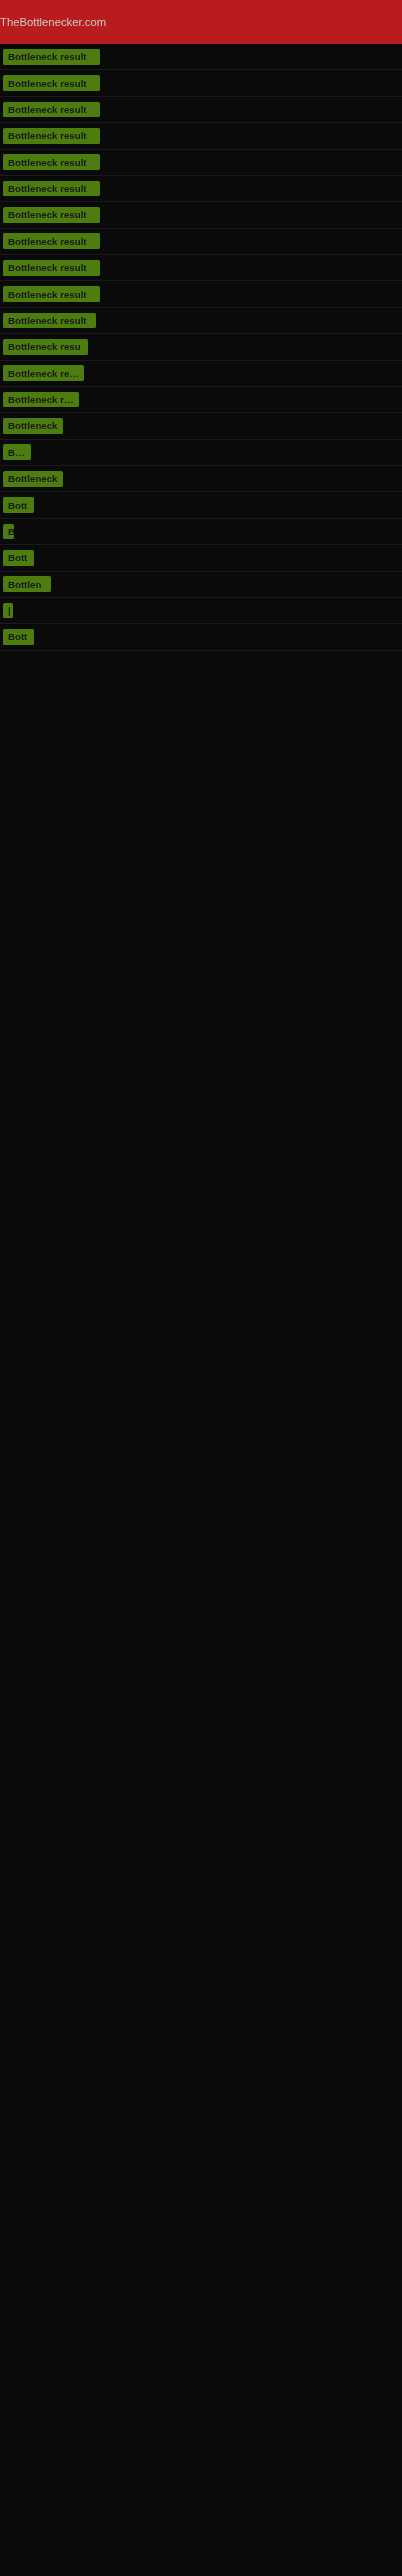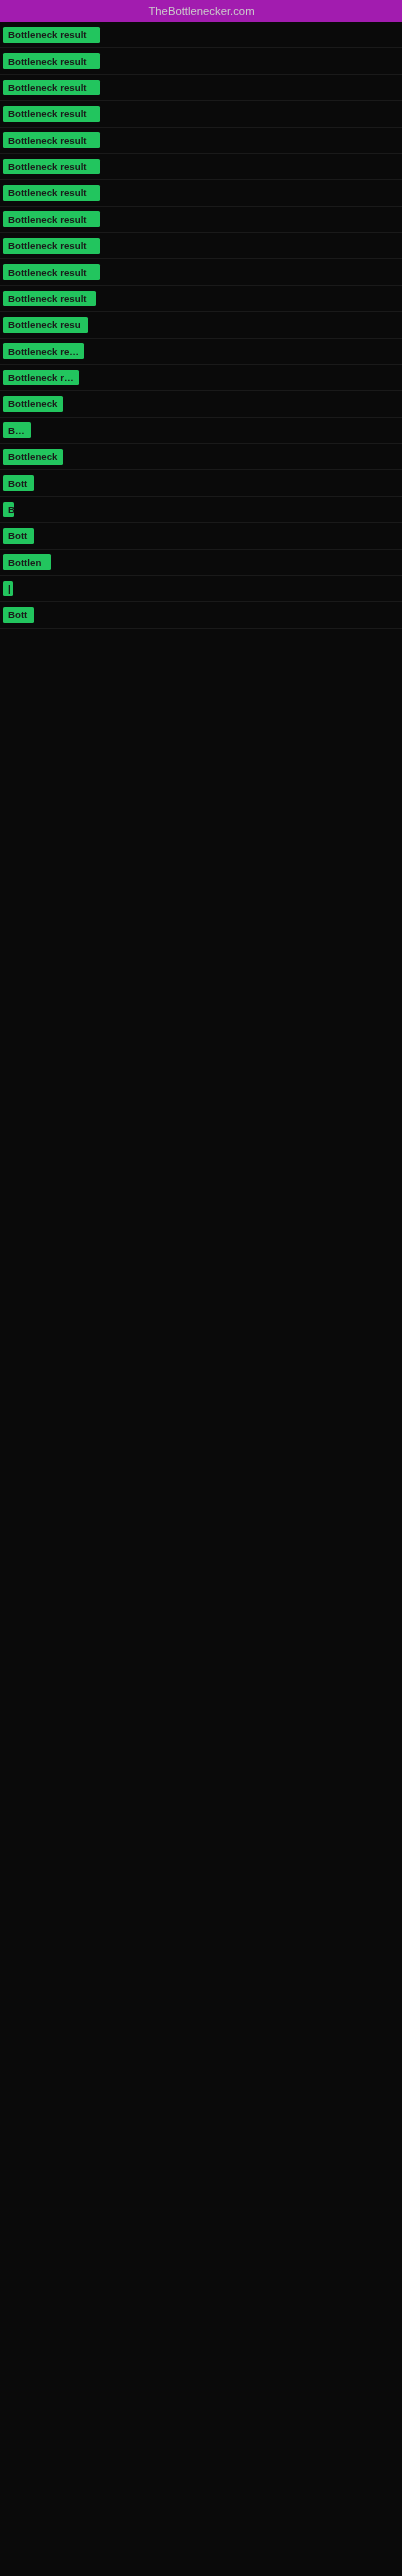--- a/index.html
+++ b/index.html
@@ -10,30 +10,30 @@
 
     body {
       width: 403px;
       min-height: 2576px;
       background-color: #0a0a0a;
       font-family: Arial, sans-serif;
       position: relative;
     }
 
     .site-title {
-      text-align: center;
+      text-align: left;
       color: #cccccc;
       font-size: 11.3px;
-      padding: 5px 0;
-      background-color: #a21caf;
+      padding: 16px 0;
+      background-color: #b91c1c;
     }
 
     .bottleneck-badge {
       display: inline-block;
-      background-color: #22c55e;
+      background-color: #4d7c0f;
       color: #1a1a1a;
       font-size: 9.7px;
       font-weight: bold;
       padding: 2.4px 4.8px;
       border-radius: 1.6px;
       white-space: nowrap;
       overflow: hidden;
       text-overflow: ellipsis;
     }
 

